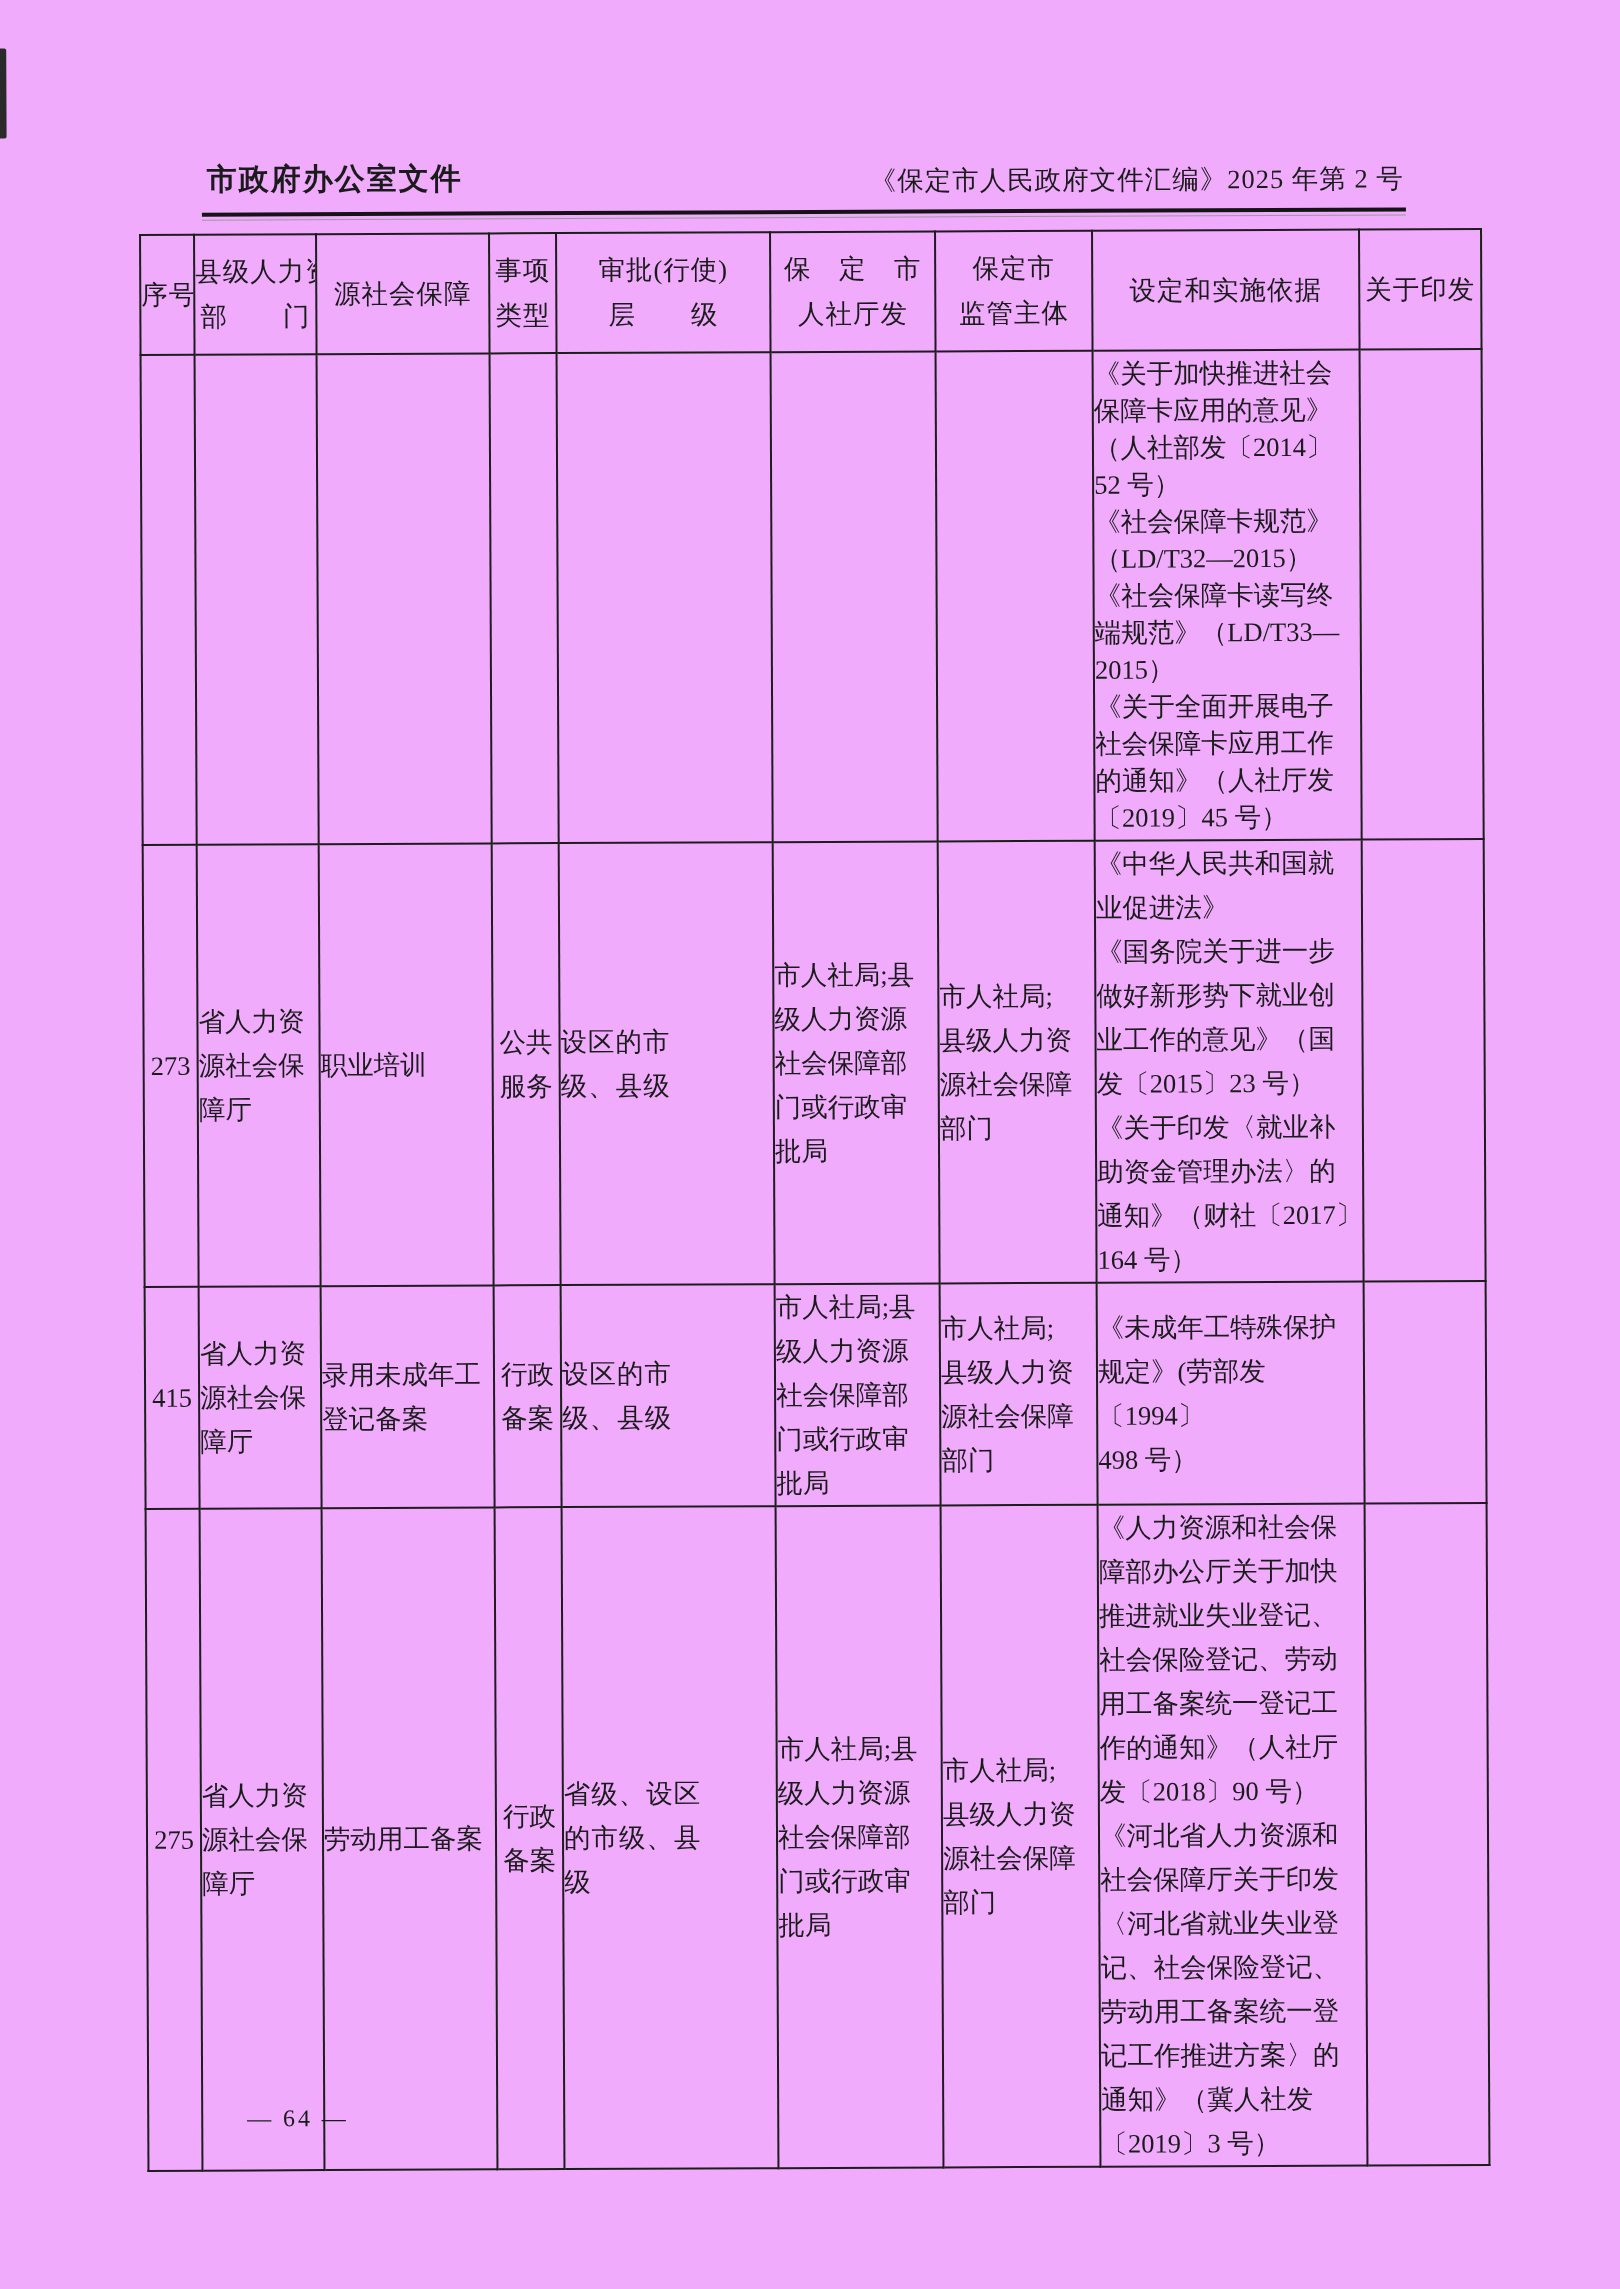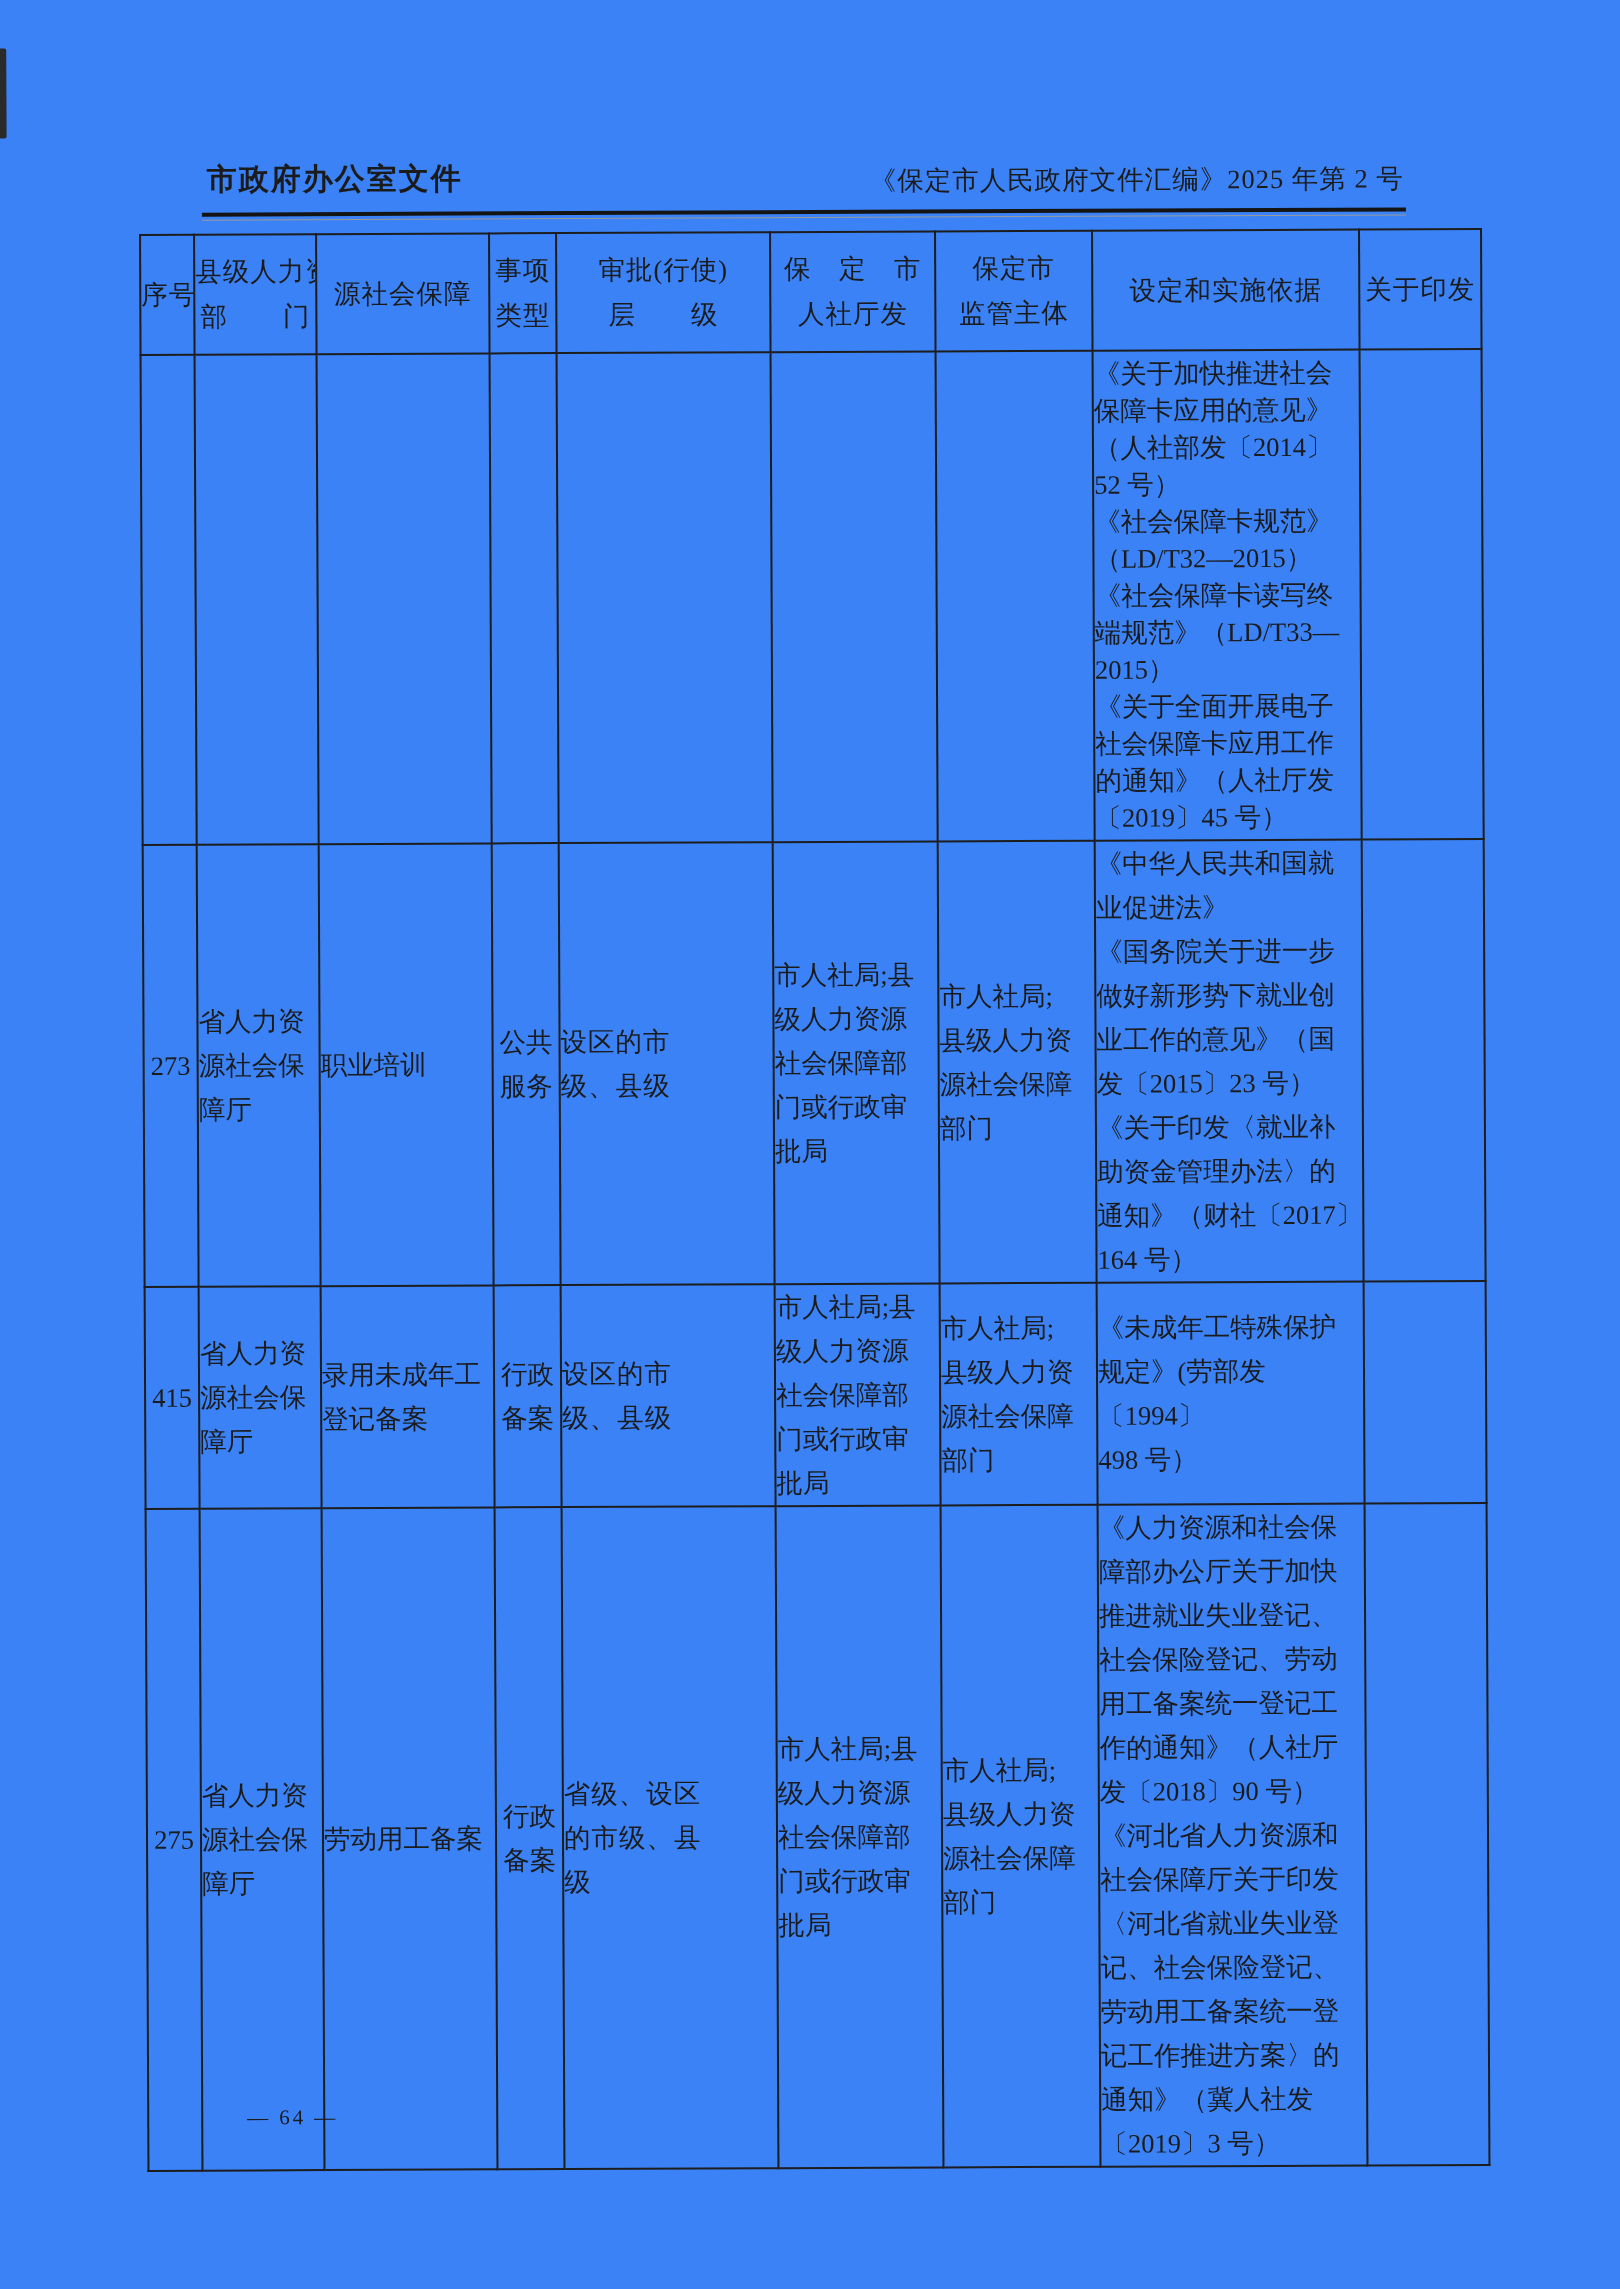--- a/index.html
+++ b/index.html
@@ -4,21 +4,21 @@
 <style>
   html, body {
     margin: 0;
     padding: 0;
     background: #fbfaf7;
   }
   .page {
     position: relative;
     width: 1620px;
     height: 2290px;
-    background: #3b82f6;
+    background: #f0abfc;
     overflow: hidden;
     font-family: "Liberation Serif", serif;
     color: #1b1b1b;
   }
   .sheet {
     position: absolute;
     left: 0; top: 0; right: 0; bottom: 0;
     transform: rotate(-0.25deg);
   }
   .scan-artifact {
@@ -102,21 +102,21 @@
   .col-impl   { text-align: left; padding-left: 11.8px; padding-right: 2px; line-height: 46px; }
   .col-super  { text-align: left; padding-left: 11.8px; line-height: 46px; }
   .col-basis  { text-align: left; padding-left: 9.8px; padding-right: 5.9px; line-height: 39px; }
   .tr-cont .col-basis { line-height: 37px; }
   .col-note   { text-align: center; }
 
   .page-number {
     position: absolute;
     left: 243px;
     top: 2103px;
-    font-size: 21px;
+    font-size: 24px;
     letter-spacing: 2.9px;
     white-space: nowrap;
   }
 </style>
 </head>
 <body>
 
 <div class="page">
   <div class="sheet">
 

